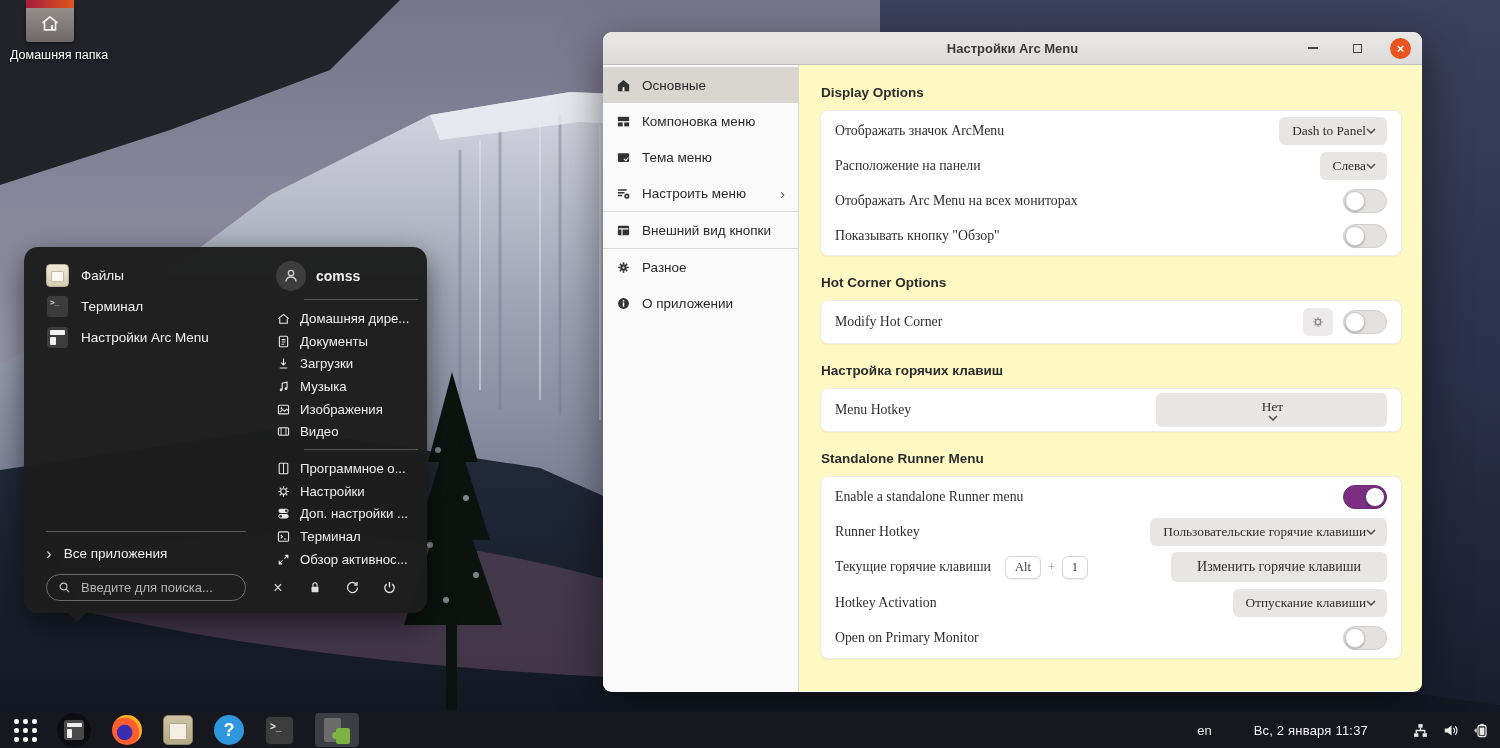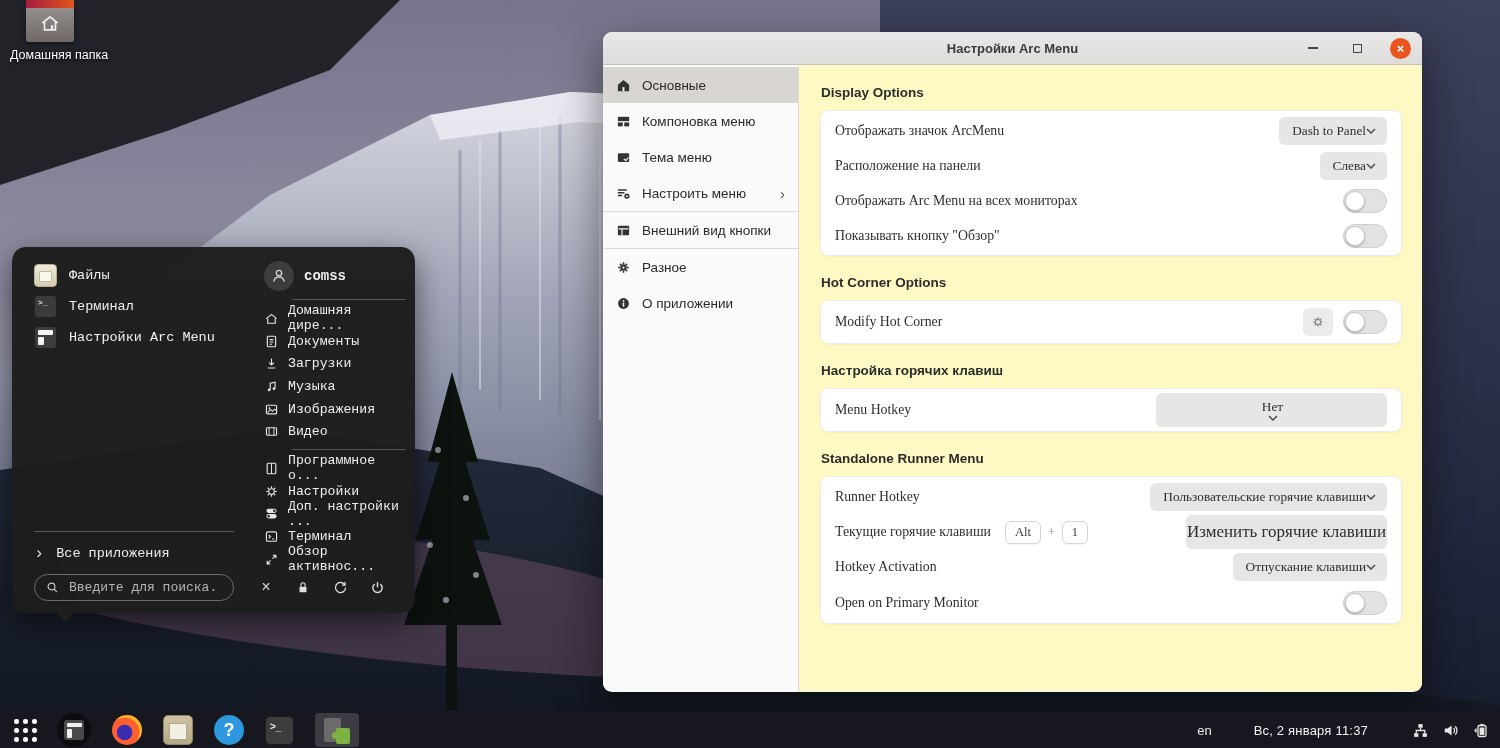--- a/index.html
+++ b/index.html
@@ -11,22 +11,22 @@
   
   .desktop-icon{position:absolute;left:10px;top:4px;z-index:2;width:110px;text-align:left;cursor:default;}
   .folder{position:relative;width:48px;height:38px;margin-left:16px;background:linear-gradient(#98928f,#6f6a68);
     border-radius:3px;box-shadow:0 2px 5px rgba(0,0,0,.5);}
   .folder:before{content:"";position:absolute;left:0;top:-6px;width:48px;height:10px;border-radius:3px 3px 0 0;
     background:linear-gradient(90deg,#a41c3c,#e0561e);}
   .folder svg{position:absolute;left:13px;top:8px;}
   .desktop-icon .lbl{margin-top:6px;font-size:12.5px;color:#fff;text-shadow:0 1px 3px rgba(0,0,0,.9);}
 
   
-  .arcmenu{position:absolute;left:12px;top:247px;width:403px;height:366px;z-index:5;
-    background:rgba(30,30,30,.98);border-radius:14px;box-shadow:0 10px 30px rgba(0,0,0,.55);color:#eee;font-family:Liberation Mono, monospace;}
+  .arcmenu{position:absolute;left:24px;top:247px;width:403px;height:366px;z-index:5;
+    background:rgba(30,30,30,.98);border-radius:14px;box-shadow:0 10px 30px rgba(0,0,0,.55);color:#eee;}
   .arcmenu:after{content:"";position:absolute;left:44px;bottom:-9px;border:9px solid transparent;border-top-color:rgba(30,30,30,.98);border-bottom:0;}
   .pinned{position:absolute;left:22px;top:16px;display:flex;flex-direction:column;gap:7px;}
   .pin-item{display:flex;align-items:center;gap:12px;height:24px;font-size:13.5px;color:#f1f1f1;cursor:default;}
   .app-ic{width:23px;height:23px;border-radius:4px;position:relative;flex:0 0 auto;}
   .ic-files{background:linear-gradient(#efe9d8,#d6cdb2);border:1px solid #b9b095;}
   .ic-files:before{content:"";position:absolute;left:4px;top:6px;right:4px;bottom:4px;background:#fbf8ef;border:1px solid #c4bda4;border-radius:1px;}
   .ic-term{background:#3b3b3b;border:1px solid #222;color:#ddd;font-size:8px;font-weight:bold;}
   .ic-term:before{content:">_";position:absolute;left:3px;top:2px;}
   .ic-arc{background:#3c3c3c;border:1px solid #1f1f1f;}
   .ic-arc:before{content:"";position:absolute;left:3px;top:3px;right:3px;height:5px;background:#f2f2f2;border-radius:1px;}
@@ -82,21 +82,21 @@
   .tgl{position:relative;width:44px;height:24px;border-radius:12px;background:#e4e2e1;border:1px solid #d2d0cf;cursor:default;}
   .tgl .knob{position:absolute;top:1px;left:1px;width:20px;height:20px;border-radius:50%;background:#fff;
     border:1px solid #c9c9c9;box-shadow:0 1px 2px rgba(0,0,0,.25);}
   .tgl.on{background:#7b2f82;border-color:#6e2a75;}
   .tgl.on .knob{left:auto;right:1px;border-color:#6e2a75;}
   .gearbtn{width:30px;height:28px;border-radius:6px;background:#eceaea;display:flex;align-items:center;justify-content:center;
     margin-right:10px;cursor:default;}
   .keycap{min-width:24px;padding:3px 9px;border:1px solid #d8d6d5;border-radius:6px;background:#fff;
     font-size:12.5px;color:#3a3a3a;text-align:center;box-shadow:0 1px 1px rgba(0,0,0,.06);}
   .plus{margin:0 7px;color:#8a8a8a;font-size:12px;}
-  .pushbtn{background:#e8e6e5;border-radius:6px;padding:7px 1px;font-size:17px;color:#2d2d2d;cursor:default;}
+  .pushbtn{background:#e8e6e5;border-radius:6px;padding:7px 26px;font-size:14px;color:#2d2d2d;cursor:default;}
 
   
   .taskbar{position:absolute;left:0;right:0;bottom:0;height:36px;z-index:10;background:rgba(24,24,31,.96);
     display:flex;align-items:center;color:#ececec;}
   .tb-left{display:flex;align-items:center;gap:21px;padding-left:14px;}
   .tbi{display:flex;align-items:center;justify-content:center;cursor:default;}
   .dotgrid{width:22px;height:22px;position:relative;}
   .dotgrid i{position:absolute;width:4.5px;height:4.5px;border-radius:50%;background:#fff;}
   .arc-circ{width:34px;height:34px;border-radius:50%;background:rgba(0,0,0,.45);display:flex;align-items:center;justify-content:center;}
   .arc-glyph{width:20px;height:20px;border-radius:3px;background:#4a4a4a;position:relative;}
@@ -479,20 +479,27 @@
               <svg class="chv" width="10" height="6" viewBox="0 0 10 6">
                   <path d="m1 1 4 4 4-4" fill="none" stroke="#4c4c4c" stroke-width="1.5"></path>
                 </svg>
             </span>
           </div>
         </div>
 
         <h2 class="sect-title">Standalone Runner Menu</h2>
         <div class="card tall">
           <div class="row">
+            <span class="rlabel">Enable a standalone Runner menu</span>
+            <span class="spacer"></span>
+            <span class="tgl on">
+                <span class="knob"></span>
+              </span>
+          </div>
+          <div class="row">
             <span class="rlabel">Runner Hotkey</span>
             <span class="spacer"></span>
             <span class="dd">
               <span>Пользовательские горячие клавиши</span>
               <svg class="chv" width="10" height="6" viewBox="0 0 10 6">
                   <path d="m1 1 4 4 4-4" fill="none" stroke="#4c4c4c" stroke-width="1.5"></path>
                 </svg>
             </span>
           </div>
           <div class="row">

